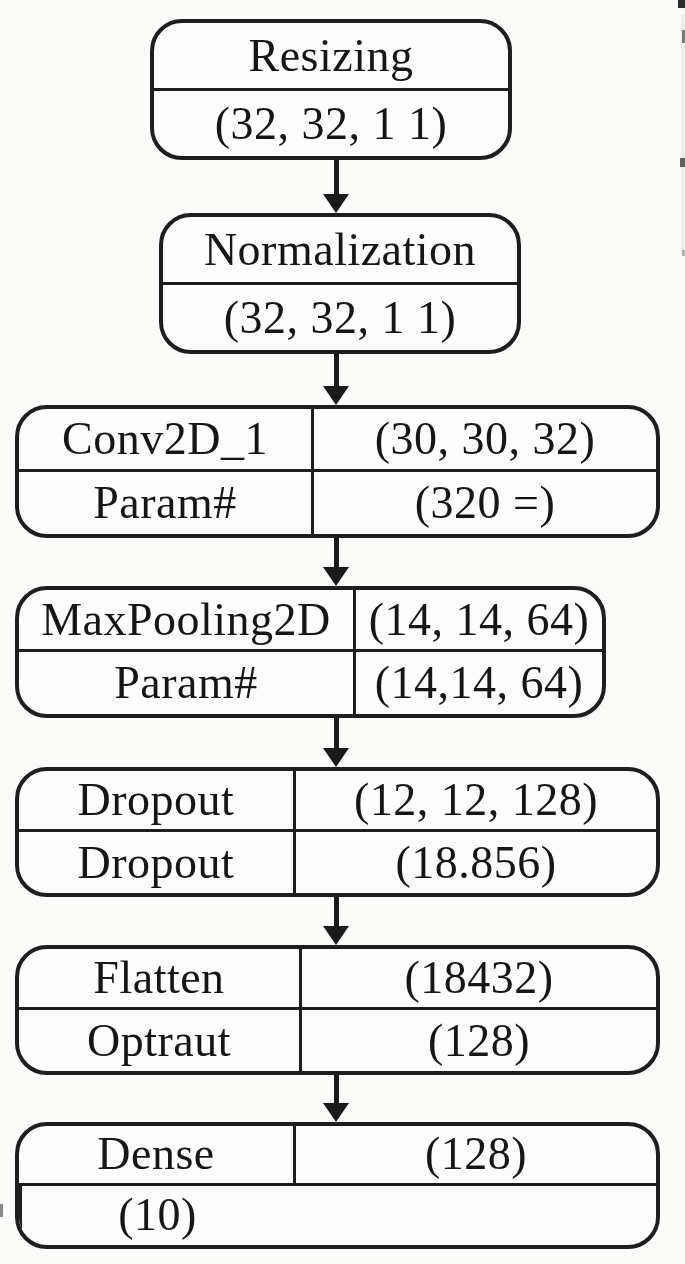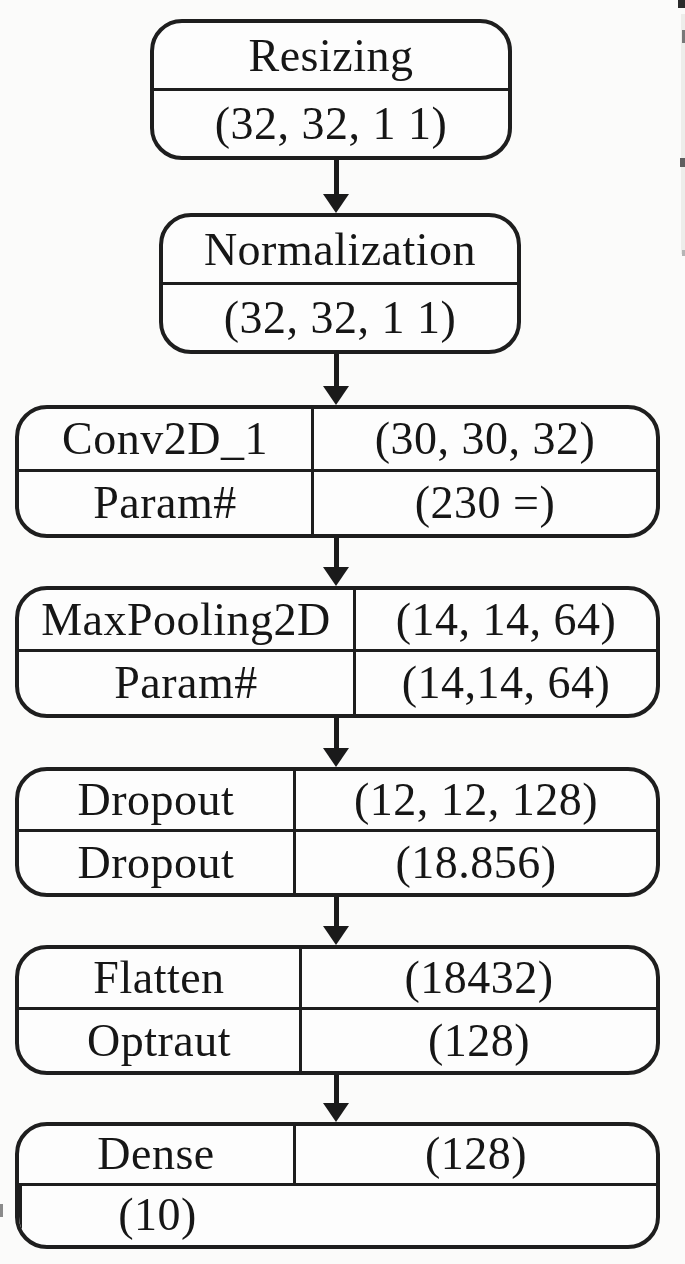--- a/index.html
+++ b/index.html
@@ -99,29 +99,29 @@
 
   <div class="arrow" style="left:322px; top:354px; height:51px;">
     <div class="shaft"></div>
     <div class="head"></div>
   </div>
 
   <div class="node grid" style="left:15px; top:405px; width:645px; height:133px; grid-template-columns:292px 1fr;">
     <div class="cell t">Conv2D_1</div>
     <div class="cell t r">(30, 30, 32)</div>
     <div class="cell">Param#</div>
-    <div class="cell r">(230 =)</div>
+    <div class="cell r">(320 =)</div>
   </div>
 
   <div class="arrow" style="left:322px; top:538px; height:48px;">
     <div class="shaft"></div>
     <div class="head"></div>
   </div>
 
-  <div class="node grid" style="left:15px; top:586px; width:645px; height:132px; grid-template-columns:334px 1fr;">
+  <div class="node grid" style="left:15px; top:586px; width:591px; height:132px; grid-template-columns:334px 1fr;">
     <div class="cell t">MaxPooling2D</div>
     <div class="cell t r">(14, 14, 64)</div>
     <div class="cell">Param#</div>
     <div class="cell r">(14,14, 64)</div>
   </div>
 
   <div class="arrow" style="left:322px; top:718px; height:49px;">
     <div class="shaft"></div>
     <div class="head"></div>
   </div>

